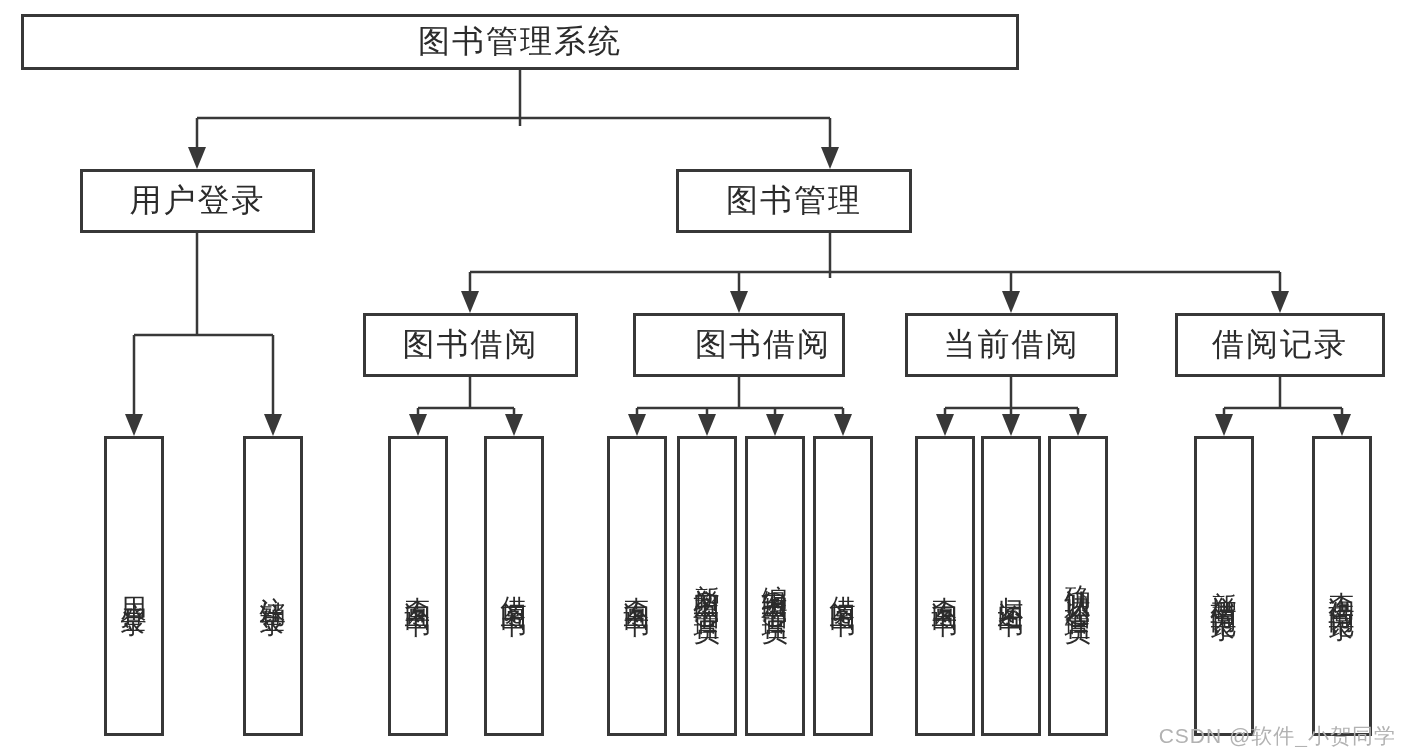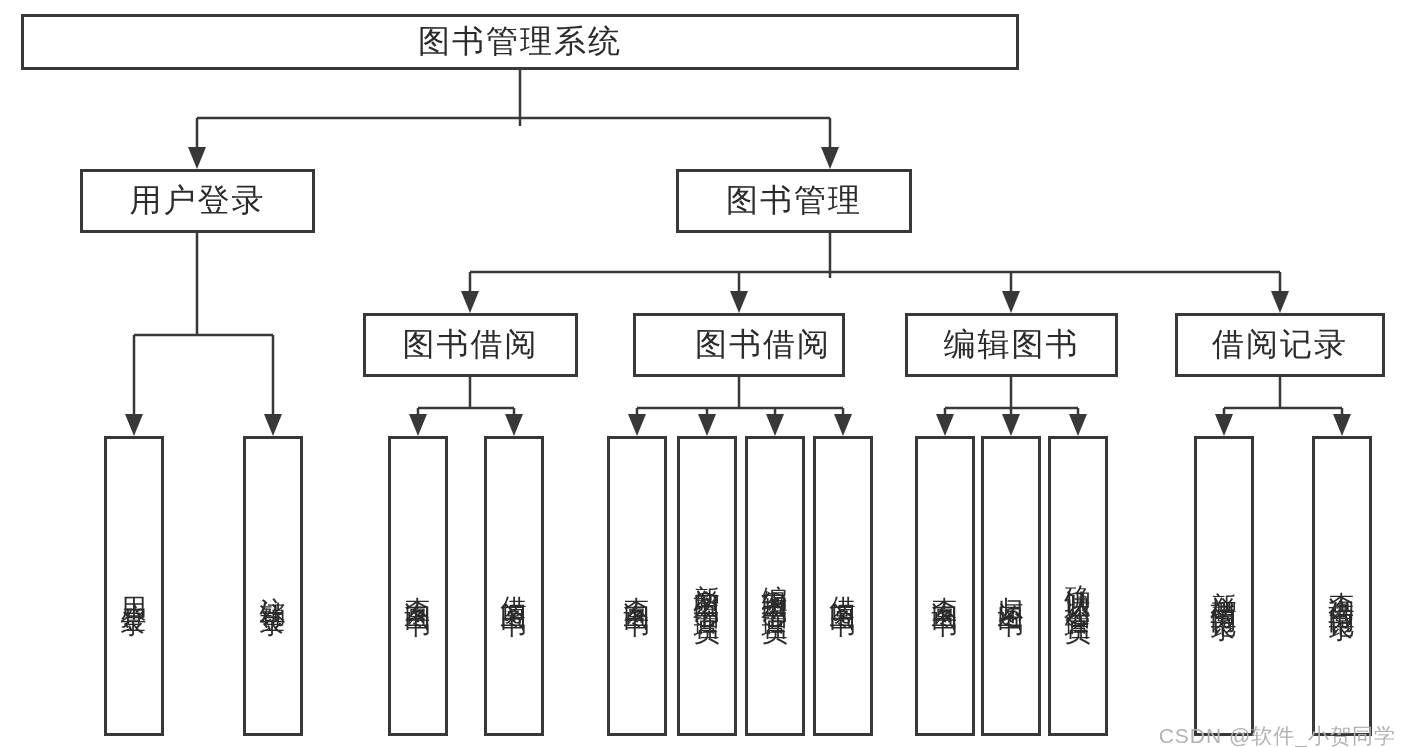--- a/index.html
+++ b/index.html
@@ -93,21 +93,21 @@
     </g>
   </svg>
 
   <div class="node" style="left:21px; top:14px; width:998px; height:56px;">图书管理系统</div>
 
   <div class="node" style="left:80px; top:169px; width:235px; height:64px;">用户登录</div>
   <div class="node" style="left:676px; top:169px; width:236px; height:64px;">图书管理</div>
 
   <div class="node" style="left:363px; top:313px; width:215px; height:64px;">图书借阅</div>
   <div class="node" style="left:633px; top:313px; width:212px; height:64px;padding-left:48px;">图书借阅</div>
-  <div class="node" style="left:905px; top:313px; width:213px; height:64px;">编辑图书</div>
+  <div class="node" style="left:905px; top:313px; width:213px; height:64px;">当前借阅</div>
   <div class="node" style="left:1175px; top:313px; width:210px; height:64px;text-align:center;">借阅记录</div>
 
   <div class="node leaf" style="left:104px; top:436px; width:60px; height:300px;">用户登录</div>
   <div class="node leaf" style="left:243px; top:436px; width:60px; height:300px;">注销登录</div>
 
   <div class="node leaf" style="left:388px; top:436px; width:60px; height:300px;">查询图书</div>
   <div class="node leaf" style="left:484px; top:436px; width:60px; height:300px;">借阅图书</div>
 
   <div class="node leaf" style="left:607px; top:436px; width:60px; height:300px;">查询图书</div>
   <div class="node leaf" style="left:677px; top:436px; width:60px; height:300px;">新增图书（管理员）</div>

